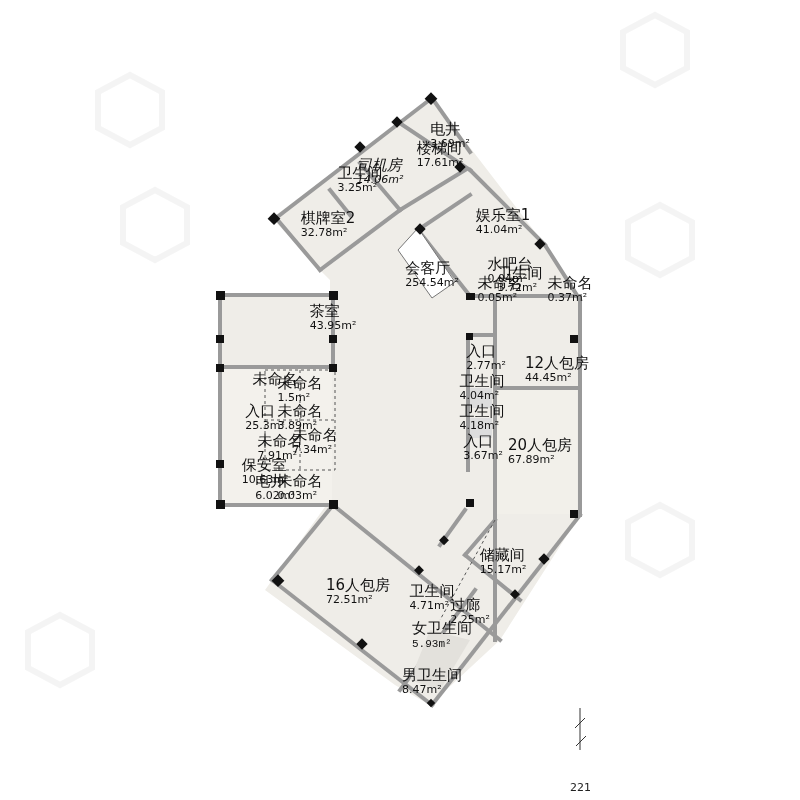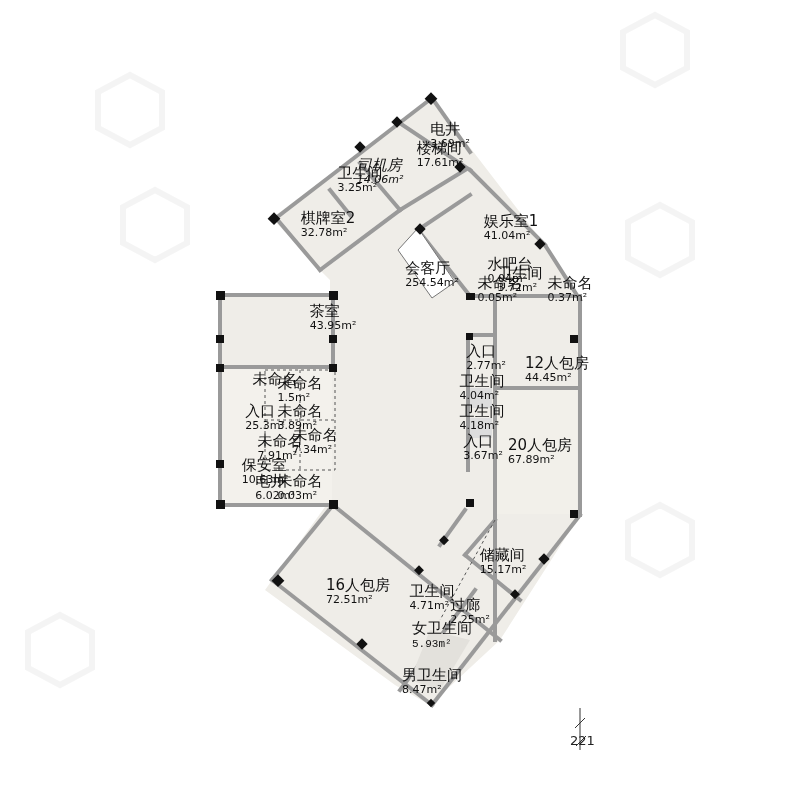--- a/index.html
+++ b/index.html
@@ -3,21 +3,21 @@
 <meta charset="utf-8">
 <style>
   html, body { margin:0; padding:0; background:#ffffff; }
   body { width:800px; height:800px; position:relative; overflow:hidden;
          font-family:"DejaVu Sans", sans-serif; }
   svg.plan { position:absolute; left:0; top:0; }
   .lbl { position:absolute; transform:translate(-50%,-50%); white-space:nowrap;
          text-align:left; color:#111; line-height:1.15; pointer-events:none; }
   .lbl .name { font-size:15px; display:block; }
   .lbl .area { font-size:11px; display:block; }
-  .scale-text { position:absolute; font-size:13px; color:#222; }
+  .scale-text { position:absolute; font-size:11px; color:#222;margin-top:48px; }
   .wm { position:absolute; opacity:0.04; }
 </style>
 </head>
 <body>
 
 <div class="wm" style="left:90px;top:70px;">
   <svg width="80" height="80">
       <polygon points="40,5 72,22 72,58 40,75 8,58 8,22" fill="none" stroke="#000" stroke-width="6"></polygon>
     </svg>
 </div>
@@ -157,21 +157,21 @@
       <span class="area">14.06m²</span>
     </div>
     <div class="lbl" style="left: 360px; top: 180px;">
       <span class="name">卫生间</span>
       <span class="area">3.25m²</span>
     </div>
     <div class="lbl" style="left: 328px; top: 225px;">
       <span class="name">棋牌室2</span>
       <span class="area">32.78m²</span>
     </div>
-    <div class="lbl" style="left: 503px; top: 228px; margin-left: 8px;">
+    <div class="lbl" style="left: 503px; top: 222px;">
       <span class="name">娱乐室1</span>
       <span class="area">41.04m²</span>
     </div>
     <div class="lbl" style="left: 432px; top: 275px;">
       <span class="name">会客厅</span>
       <span class="area">254.54m²</span>
     </div>
     <div class="lbl" style="left: 510px; top: 262px; margin-top: 9px;">
       <span class="name">水吧台</span>
       <span class="area">0.04m²</span>

